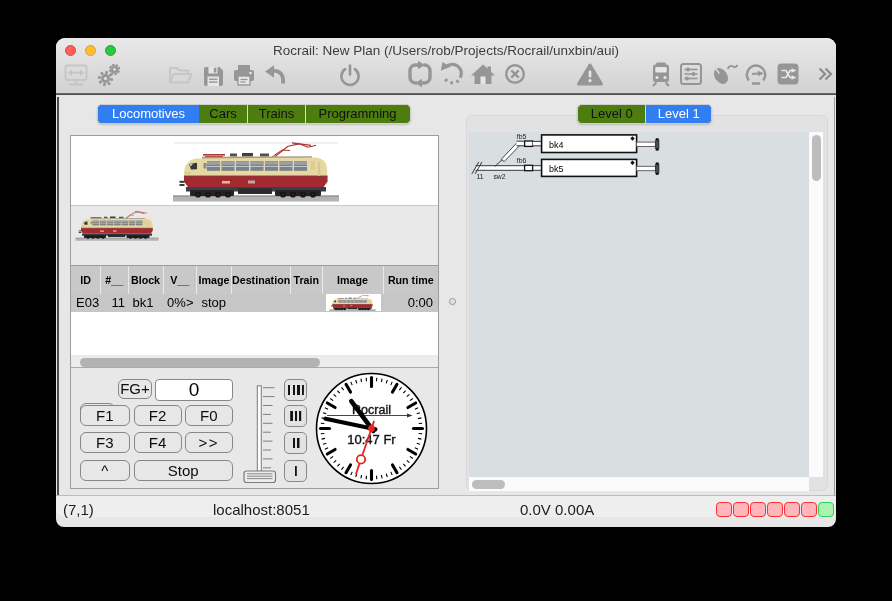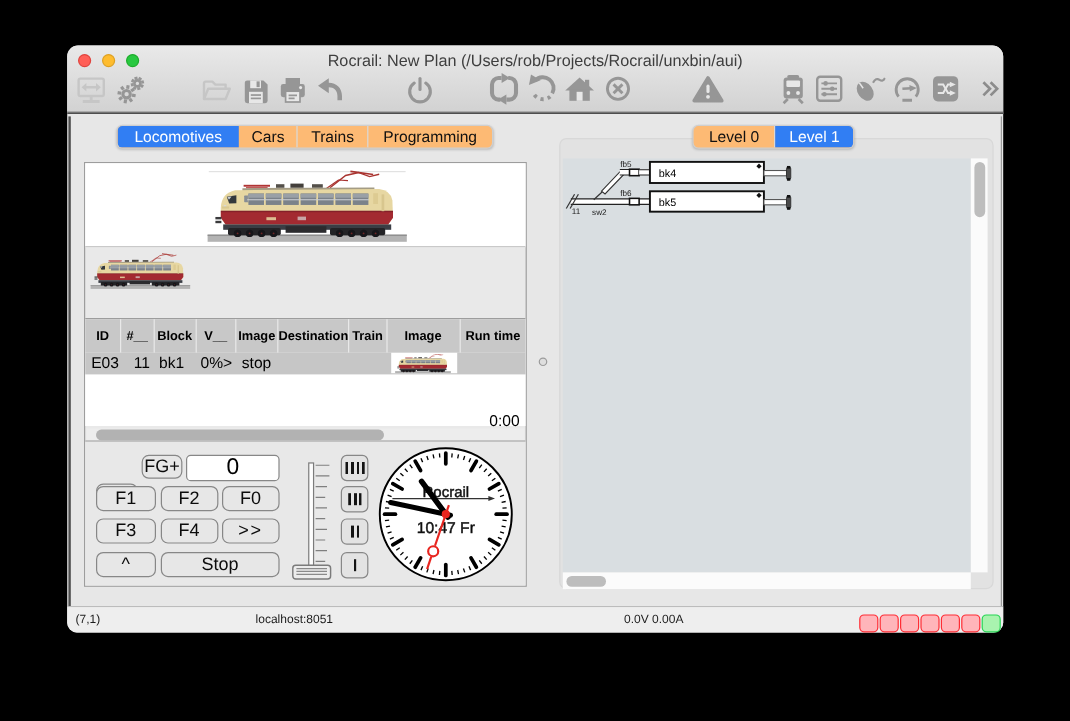--- a/index.html
+++ b/index.html
@@ -2,24 +2,24 @@
 <html><head><meta charset="utf-8"><style>
 *{margin:0;padding:0;box-sizing:border-box;}
 html,body{width:892px;height:601px;background:#000;font-family:"Liberation Sans",sans-serif;overflow:hidden;}
 #win{position:absolute;left:56px;top:38px;width:780px;height:489px;background:#e7e7e7;border-radius:9px 9px 8px 8px;}
 #chrome{position:absolute;left:0;top:0;width:780px;height:55px;background:linear-gradient(#e9e9e9,#d2d2d2);border-radius:9px 9px 0 0;}
 .tl{position:absolute;top:6.5px;width:11px;height:11px;border-radius:50%;}
 #title{position:absolute;top:4.5px;left:0;width:780px;text-align:center;font-size:13.5px;color:#3e3e3e;}
 .ic{position:absolute;}
 #frameline{position:absolute;left:0px;top:55px;width:780px;height:1.5px;background:#cfcfcf;border-top:1.2px solid #6a6a6a;border-bottom:1.5px solid #4e4e4e;}
 #content{position:absolute;left:1px;top:59px;width:778px;height:408px;background:#e7e7e7;border-left:2px solid #4e4e4e;border-right:1px solid #9b9b9b;}
-#status{position:absolute;left:0;top:467px;width:780px;height:22px;background:#eeeeee;border-top:1px solid #bcbcbc;border-radius:0 0 8px 8px;font-size:10px;color:#1c1c1c;}
+#status{position:absolute;left:0;top:457px;width:780px;height:22px;background:#eeeeee;border-top:1px solid #bcbcbc;border-radius:0 0 8px 8px;font-size:15px;color:#1c1c1c;}
 .sq{position:absolute;top:5.5px;width:15.5px;height:15.5px;border-radius:4px;border:1.8px solid #ff2d35;background:#ffb5ba;}
 
-.seg{position:absolute;z-index:6;display:flex;background:#fdba74;border-radius:5px;border:1px solid #cfcfcf;box-shadow:0 1px 2px rgba(0,0,0,.18);font-size:13px;height:20px;line-height:18px;overflow:hidden;justify-content:space-between;}
+.seg{position:absolute;z-index:6;display:flex;background:#4d7c0f;border-radius:5px;border:1px solid #cfcfcf;box-shadow:0 1px 2px rgba(0,0,0,.18);font-size:13px;height:20px;line-height:18px;overflow:hidden;}
 .seg .s{padding:0 0;text-align:center;color:#111;border-right:1px solid #d9d9d9;}
 .seg .s:last-child{border-right:none;}
 .seg .on{background:#317ef3;color:#fff;border-right:none;}
 
 #lbox{position:absolute;left:14px;top:97px;width:369px;height:354px;border:1px solid #9d9d9d;background:#e9e9e9;}
 #imgarea{position:absolute;left:0;top:0;width:367px;height:70px;background:#fff;border-bottom:1px solid #c9c9c9;}
 
 #tbl{position:absolute;left:0px;top:128.5px;width:367px;height:90px;background:#fff;font-size:12px;border-top:1px solid #9d9d9d;padding-left:32px;}
 .hrow{position:absolute;left:0;top:0;width:367px;height:28px;background:#c8c8c8;}
 .drow{position:absolute;left:0;top:28px;width:367px;height:18px;background:#c6c6c6;}
@@ -289,21 +289,21 @@
         <div class="dc" style="left:5px;">E03</div>
         <div class="dc" style="left:30px;width:24px;text-align:right;">11</div>
         <div class="dc" style="left:61.5px;">bk1</div>
         <div class="dc" style="left:92.5px;width:30px;text-align:right;">0%&gt;</div>
         <div class="dc" style="left:130.5px;">stop</div>
         <div class="dc" style="left:255px;top:0.5px;width:55px;height:17px;background:#fff;">
             <svg style="position:absolute;left:3px;top:1px" width="47" height="16" viewBox="0 4 168 56">
               <use href="#loco"></use>
             </svg>
           </div>
-        <div class="dc" style="left:312px;width:50px;text-align:right;margin-top:48px;">0:00</div>
+        <div class="dc" style="left:312px;width:50px;text-align:right;">0:00</div>
       </div>
       <div id="hscroll">
           <div id="hthumb"></div>
         </div>
     </div>
     <div id="ctrl">
       <div class="btn" style="left:9px;top:11px;width:35px;height:20px;line-height:18px;margin-top:24px;">FG−</div>
       <div class="btn" style="left:47px;top:11px;width:34px;height:20px;line-height:18px;">FG+</div>
       <div id="val" style="left:84px;top:10.5px;width:78px;height:22px;line-height:20px;">0</div>
       <div class="btn" style="left:9px;top:37px;width:49.5px;height:21px;line-height:19px;">F1</div>

